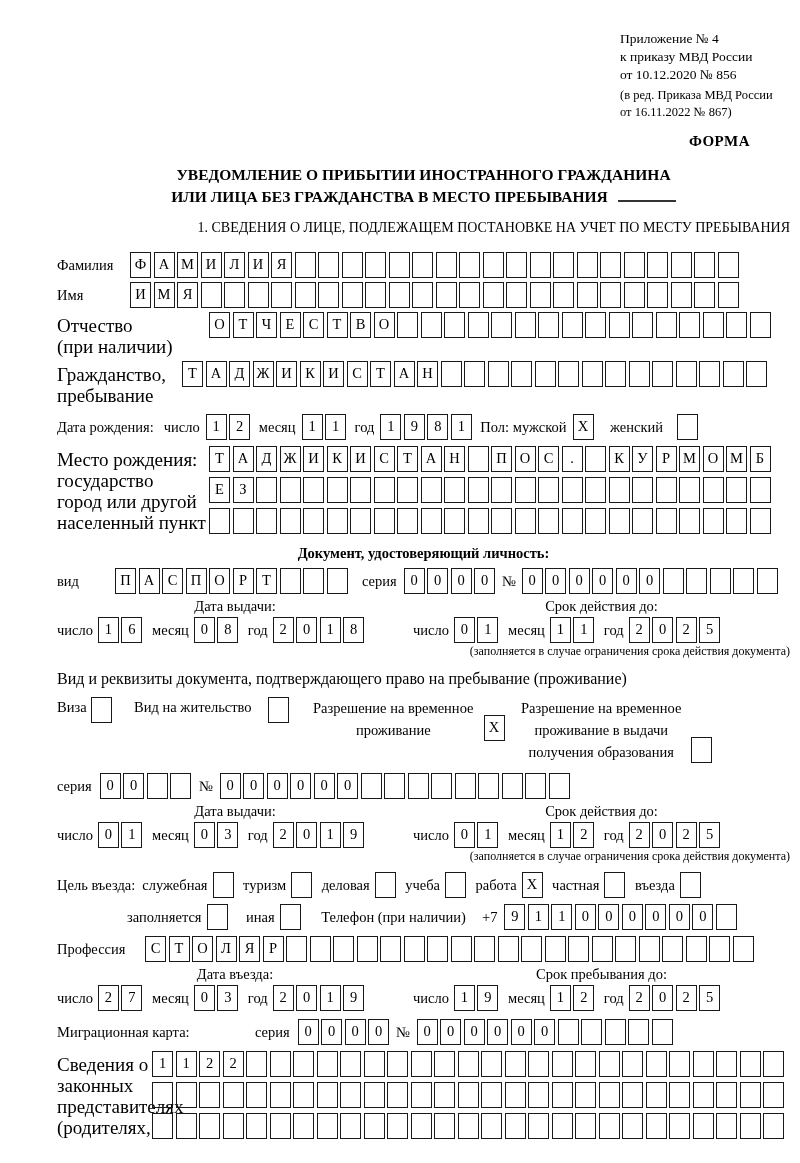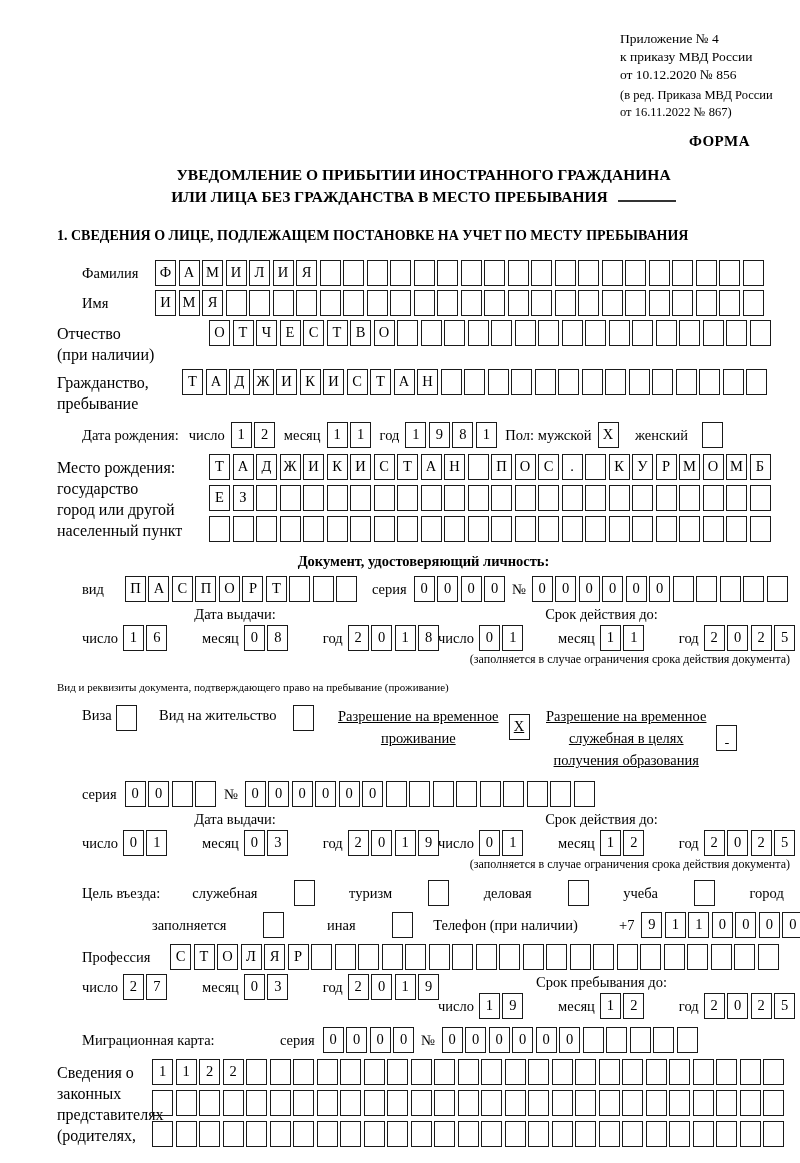--- a/index.html
+++ b/index.html
@@ -12,35 +12,35 @@
   .page { width:800px; height:1163px; padding:30px 10px 0 57px; overflow:hidden; }
 
   
   .appendix { margin-left:563px; width:230px; font-size:13.5px; line-height:18px; }
   .appendix .amend { font-size:12.5px; margin-top:3px; line-height:17px; }
   .forma { text-align:right; padding-right:40px; font-weight:bold; font-size:15px; margin-top:12px; letter-spacing:.5px; }
 
   .title { text-align:center; font-weight:bold; font-size:15.5px; line-height:22px; margin-top:14px; }
   .uline { display:inline-block; width:58px; border-bottom:2px solid #333; height:14px; margin-left:10px; }
 
-  .section-title { font-weight:bold; font-size:14px; margin-top:20px; margin-bottom:16px; }
+  .section-title { font-weight:normal; font-size:14px; margin-top:12px; margin-bottom:16px;text-align:right; }
 
   
   .box {
     display:inline-block; width:21px; height:26px;
     border:1.5px solid #1a1a1a; margin-right:2.5px;
     text-align:center; font-size:14.5px; line-height:23px;
     vertical-align:top; overflow:hidden;
   }
   .boxes { display:inline-flex; flex-wrap:nowrap; }
   .cb { display:inline-flex; }
 
   .frow { display:flex; align-items:flex-start; margin-bottom:4px; }
-  .lbl { font-size:14.5px; padding-top:5px; white-space:nowrap;margin-left:25px; }
-  .lblcol { font-size:16px; line-height:21px; padding-top:3px; }
+  .lbl { font-size:14.5px; padding-top:5px; white-space:nowrap; }
+  .lblcol { font-size:19px; line-height:21px; padding-top:3px; }
 
   .w-surname { width:73px; }
   .w-patr { width:152px; }
   .w-citiz { width:125px; }
   .w-birthpl { width:152px; }
   .w-reps { width:95px; }
 
   .stack > .boxes { margin-bottom:5px; }
   .stack { display:flex; flex-direction:column; }
   .gap6 { margin-left:6px; }
@@ -51,28 +51,28 @@
 
   .dpair { display:flex; margin-bottom:1px; }
   .dgroup { width:356px; }
   .dgroup.right { flex:1; }
   .dcap { text-align:center; font-size:14.5px; margin-bottom:2px; }
   .drow { display:flex; align-items:flex-start; }
   .drow .lbl { padding-top:5px; margin-right:5px; }
   .drow .boxes { margin-right:7px; }
   .note-r { text-align:right; font-size:12px; margin:1px 0 8px 0; }
 
-  .plain { font-size:11px; line-height:24px; }
+  .plain { font-size:16px; line-height:24px; }
   .permitrow { margin-top:6px; margin-bottom:10px; }
   .plabel { font-size:14.5px; line-height:22px; text-align:center; }
-  .ptype { display:flex; align-items:center;text-decoration:underline; }
+  .ptype { display:flex; align-items:flex-end; }
   .ptype .cb { margin-left:10px; margin-top:0; }
 
   .purpose-row { display:flex; align-items:flex-start; margin-bottom:6px; }
-  .purpose-row .opt { display:inline-flex; align-items:flex-start; margin-left:7px;gap:31px; }
+  .purpose-row .opt { display:inline-flex; align-items:flex-start; margin-left:7px; }
   .purpose-row .opt .lbl { margin-right:5px; }
   .purpose2 { padding-left:70px; }
   .purpose2 .phonelbl { margin-left:18px; margin-right:16px; }
 </style>
 </head>
 <body>
 
 <div class="page">
 
   <div class="appendix">
@@ -448,21 +448,21 @@
         <div>Разрешение на временное</div>
         <div>проживание</div>
       </div>
       <span class="cb">
           <span class="box">X</span>
         </span>
     </div>
     <div class="ptype" style="margin-left:14px;">
       <div class="plabel">
         <div>Разрешение на временное</div>
-        <div>служебная в целях</div>
+        <div>проживание в выдачи</div>
         <div>получения образования</div>
       </div>
       <span class="cb">
           <span class="box">&nbsp;</span>
         </span>
     </div>
   </div>
 
   <div class="frow" style="margin-top:2px;">
     <span class="lbl" style="margin-right:8px;">серия</span>
@@ -560,21 +560,21 @@
           <span class="box">&nbsp;</span>
         </span>
       </span>
     <span class="opt">
         <span class="lbl">учеба</span>
         <span class="cb">
           <span class="box">&nbsp;</span>
         </span>
       </span>
     <span class="opt">
-        <span class="lbl">город</span>
+        <span class="lbl">работа</span>
         <span class="cb">
           <span class="box">X</span>
         </span>
       </span>
     <span class="opt">
         <span class="lbl">частная</span>
         <span class="cb">
           <span class="box">&nbsp;</span>
         </span>
       </span>
@@ -642,20 +642,21 @@
         <span class="box">&nbsp;</span>
         <span class="box">&nbsp;</span>
         <span class="box">&nbsp;</span>
         <span class="box">&nbsp;</span>
         <span class="box">&nbsp;</span>
       </span>
   </div>
 
   <div class="dpair" style="margin-top:4px;">
     <div class="dgroup">
+      <div class="dcap">Дата въезда:</div>
       <div class="drow">
         <span class="lbl">число</span>
         <span class="boxes">
             <span class="box">2</span>
             <span class="box">7</span>
           </span>
         <span class="lbl">месяц</span>
         <span class="boxes">
             <span class="box">0</span>
             <span class="box">3</span>

